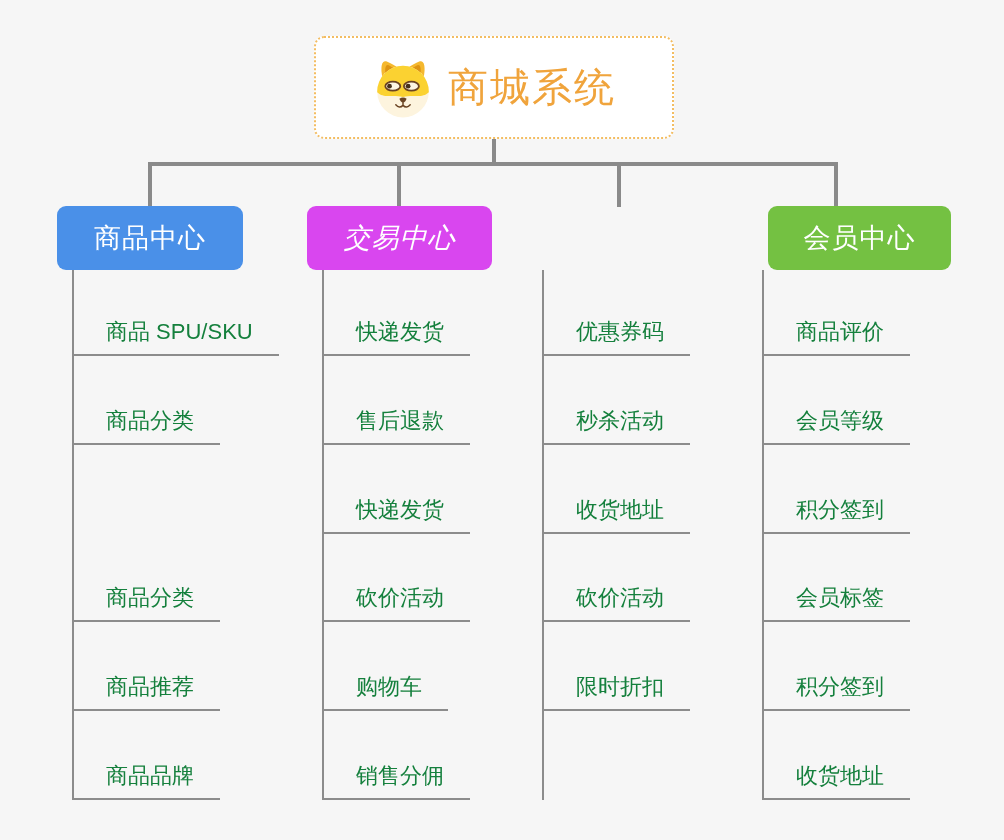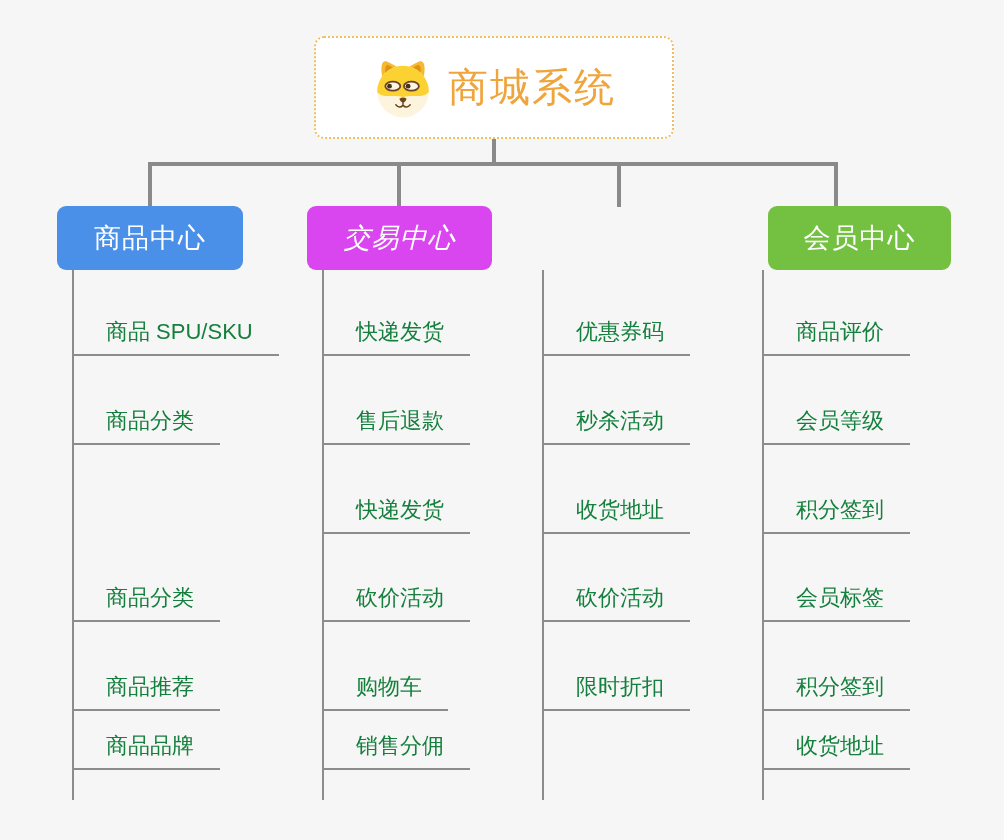--- a/index.html
+++ b/index.html
@@ -44,21 +44,21 @@
 
   
   .leaf{
     position:absolute;
     font-size:22px;line-height:30px;color:#15803d;
     padding:0 26px 7px 34px;
     border-bottom:2px solid #8c8c8c;
     white-space:nowrap;
   }
   .c0{left:72px}.c1{left:322px}.c2{left:542px}.c3{left:762px}
-  .r0{top:317px}.r1{top:406px}.r2{top:495px}.r3{top:583px}.r4{top:672px}.r5{top:731px}
+  .r0{top:317px}.r1{top:406px}.r2{top:495px}.r3{top:583px}.r4{top:672px}.r5{top:761px}
 </style>
 </head>
 <body>
 
 <div class="canvas">
 
   <div class="conn root-stub"></div>
   <div class="conn bus"></div>
   <div class="conn drop d0"></div>
   <div class="conn drop d1"></div>

